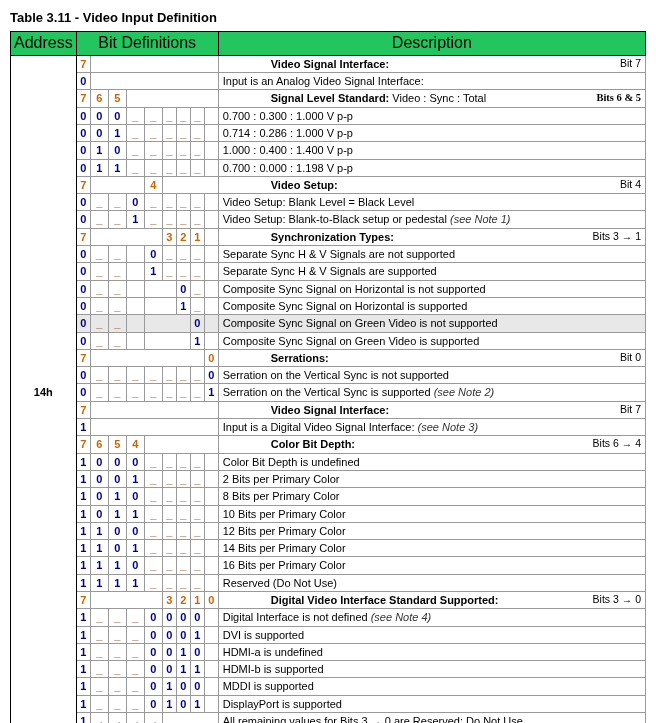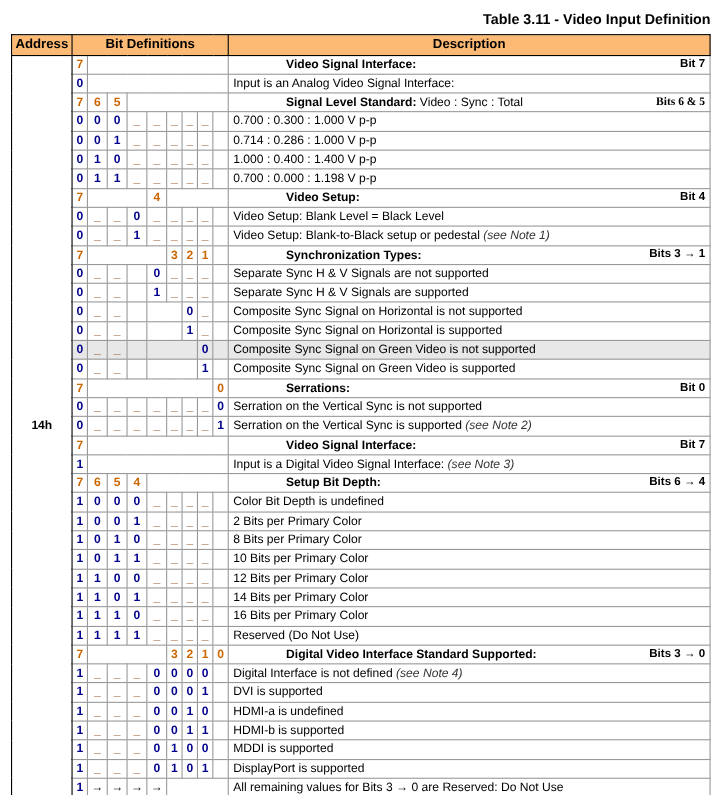--- a/index.html
+++ b/index.html
@@ -4,42 +4,42 @@
   <style>
     * { margin: 0; padding: 0; box-sizing: border-box; }
     body {
       font-family: Arial, sans-serif;
       font-size: 11px;
       background: #fff;
       padding: 10px;
       width: 656px;
     }
     h3 {
-      text-align: right;
+      text-align: left;
       font-size: 13px;
       font-weight: bold;
       margin-bottom: 6px;
     }
     table {
       border-collapse: collapse;
       width: 100%;
       border: 1.5px solid #000;
     }
     th, td {
       border: 1px solid #999;
       padding: 1px 3px;
       vertical-align: middle;
       line-height: 1.3;
     }
     .header-row th {
-      background: #fdba74;
-      font-weight: bold;
+      background: #22c55e;
+      font-weight: normal;
       text-align: center;
       border: 1.5px solid #000;
-      font-size: 12px;
+      font-size: 16px;
     }
     .addr-cell {
       font-weight: bold;
       text-align: center;
       vertical-align: middle;
       border: 1.5px solid #000;
     }
     .bit-cell {
       text-align: center;
       font-weight: bold;
@@ -56,21 +56,21 @@
       padding: 1px 1px;
     }
     .desc-cell {
       padding: 1px 4px;
     }
     .desc-bold {
       font-weight: bold;
       margin-left: 48px;
     }
     .desc-right {
-      font-weight: bold;
+      font-weight: normal;
       float: right;
       font-size: 10.5px;
     }
     .shaded {
       background: #e8e8e8;
     }
     .note-text {
       font-style: italic;
       color: #333;
     }
@@ -322,21 +322,21 @@
       <td colspan="8"></td>
       <td class="desc-cell">Input is a Digital Video Signal Interface: <span class="note-text">(see Note 3)</span></td>
     </tr>
 
     <tr>
       <td class="bit-cell orange">7</td>
       <td class="bit-cell orange">6</td>
       <td class="bit-cell orange">5</td>
       <td class="bit-cell orange">4</td>
       <td colspan="5"></td>
-      <td class="desc-cell"><span class="desc-bold">Setup Bit Depth:</span><span class="desc-right">Bits 6 → 4</span></td>
+      <td class="desc-cell"><span class="desc-bold">Color Bit Depth:</span><span class="desc-right">Bits 6 → 4</span></td>
     </tr>
     <tr>
       <td class="bit-cell blue-bold">1</td>
       <td class="bit-cell blue-bold">0</td>
       <td class="bit-cell blue-bold">0</td>
       <td class="bit-cell blue-bold">0</td>
       <td class="dash-cell">_</td>
         <td class="dash-cell">_</td>
         <td class="dash-cell">_</td>
         <td class="dash-cell">_</td>

